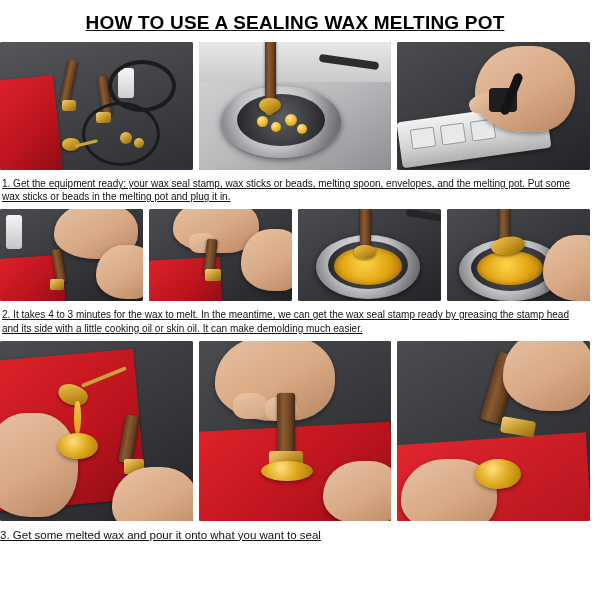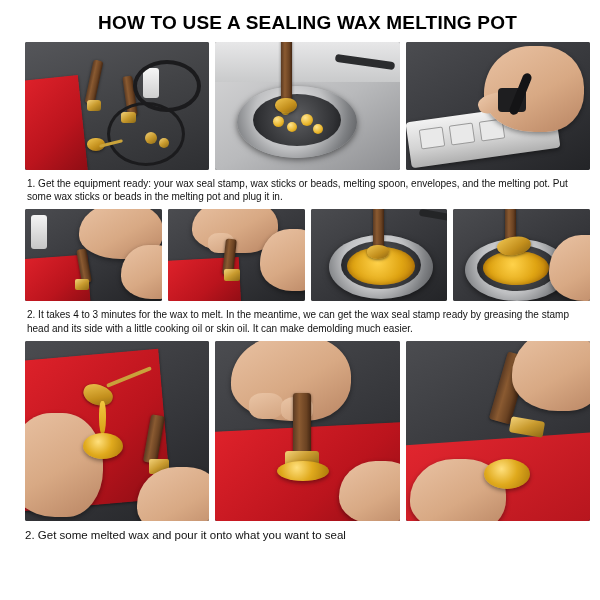--- a/index.html
+++ b/index.html
@@ -11,23 +11,24 @@
     width: 600px;
     height: 600px;
     overflow: hidden;
     font-family: "Liberation Sans", sans-serif;
     color: #111111;
   }
   .page {
     width: 600px;
     height: 600px;
     box-sizing: border-box;
-    padding: 8px 10px 4px 25px;
+    padding: 8px 10px 4px 0;
     display: flex;
     flex-direction: column;
+    text-decoration: underline;
   }
   .title {
     text-align: center;
     font-size: 19px;
     font-weight: bold;
     letter-spacing: 0.2px;
     margin: 4px 0 8px 0;
     color: #000;
     font-family: "Liberation Sans", sans-serif;
   }
@@ -304,16 +305,16 @@
       <div class="hand" style="left:4px;top:118px;width:96px;height:74px;"></div>
       <div class="handle-wood" style="left:92px;top:12px;width:22px;height:70px;transform:rotate(16deg);"></div>
       <div class="brass" style="left:104px;top:78px;width:34px;height:16px;border-radius:3px;transform:rotate(10deg);"></div>
       <div class="hand" style="left:106px;top:-10px;width:92px;height:80px;"></div>
       <div class="wax-seal" style="left:78px;top:118px;width:46px;height:30px;"></div>
     </div>
 
   </div>
 
   <div class="caption-row">
-    <div class="caption-col">2. Get some melted wax and pour it onto what you want to seal</div>
+    <div class="caption-col">3. Get some melted wax and pour it onto what you want to seal</div>
   </div>
 
 </div>
 
 </body></html>

